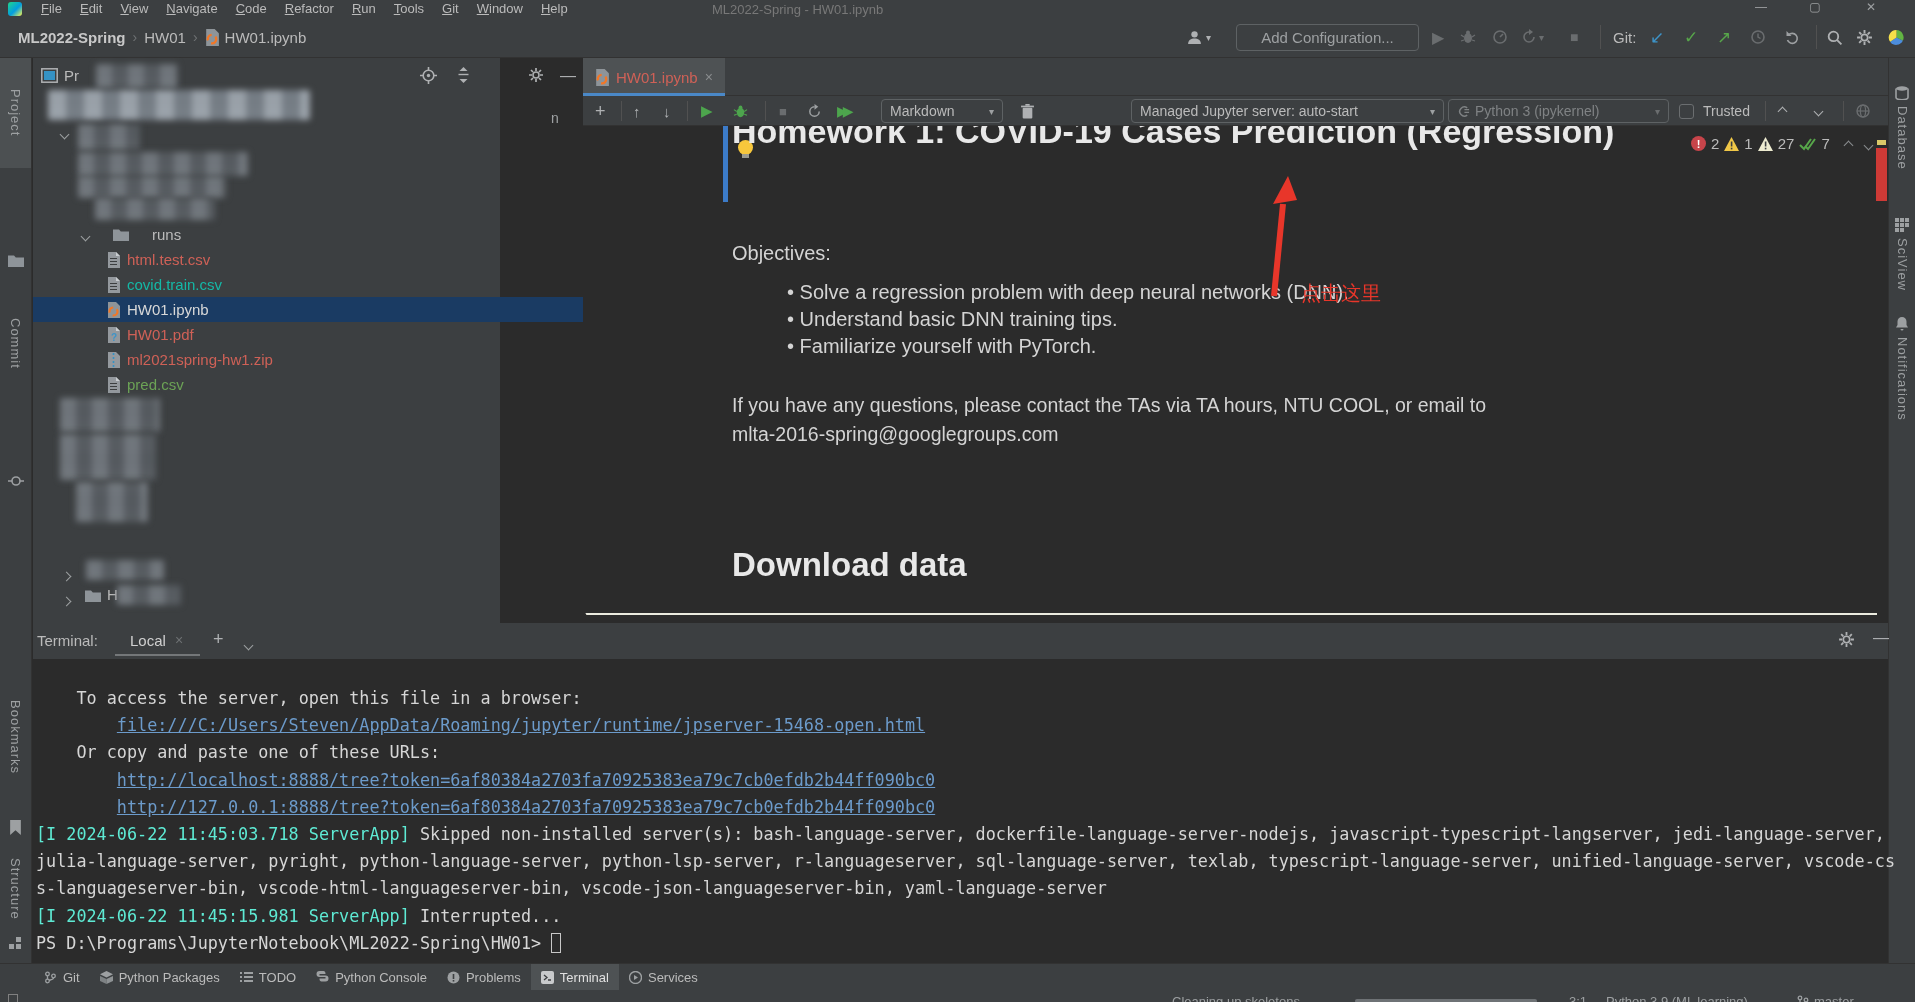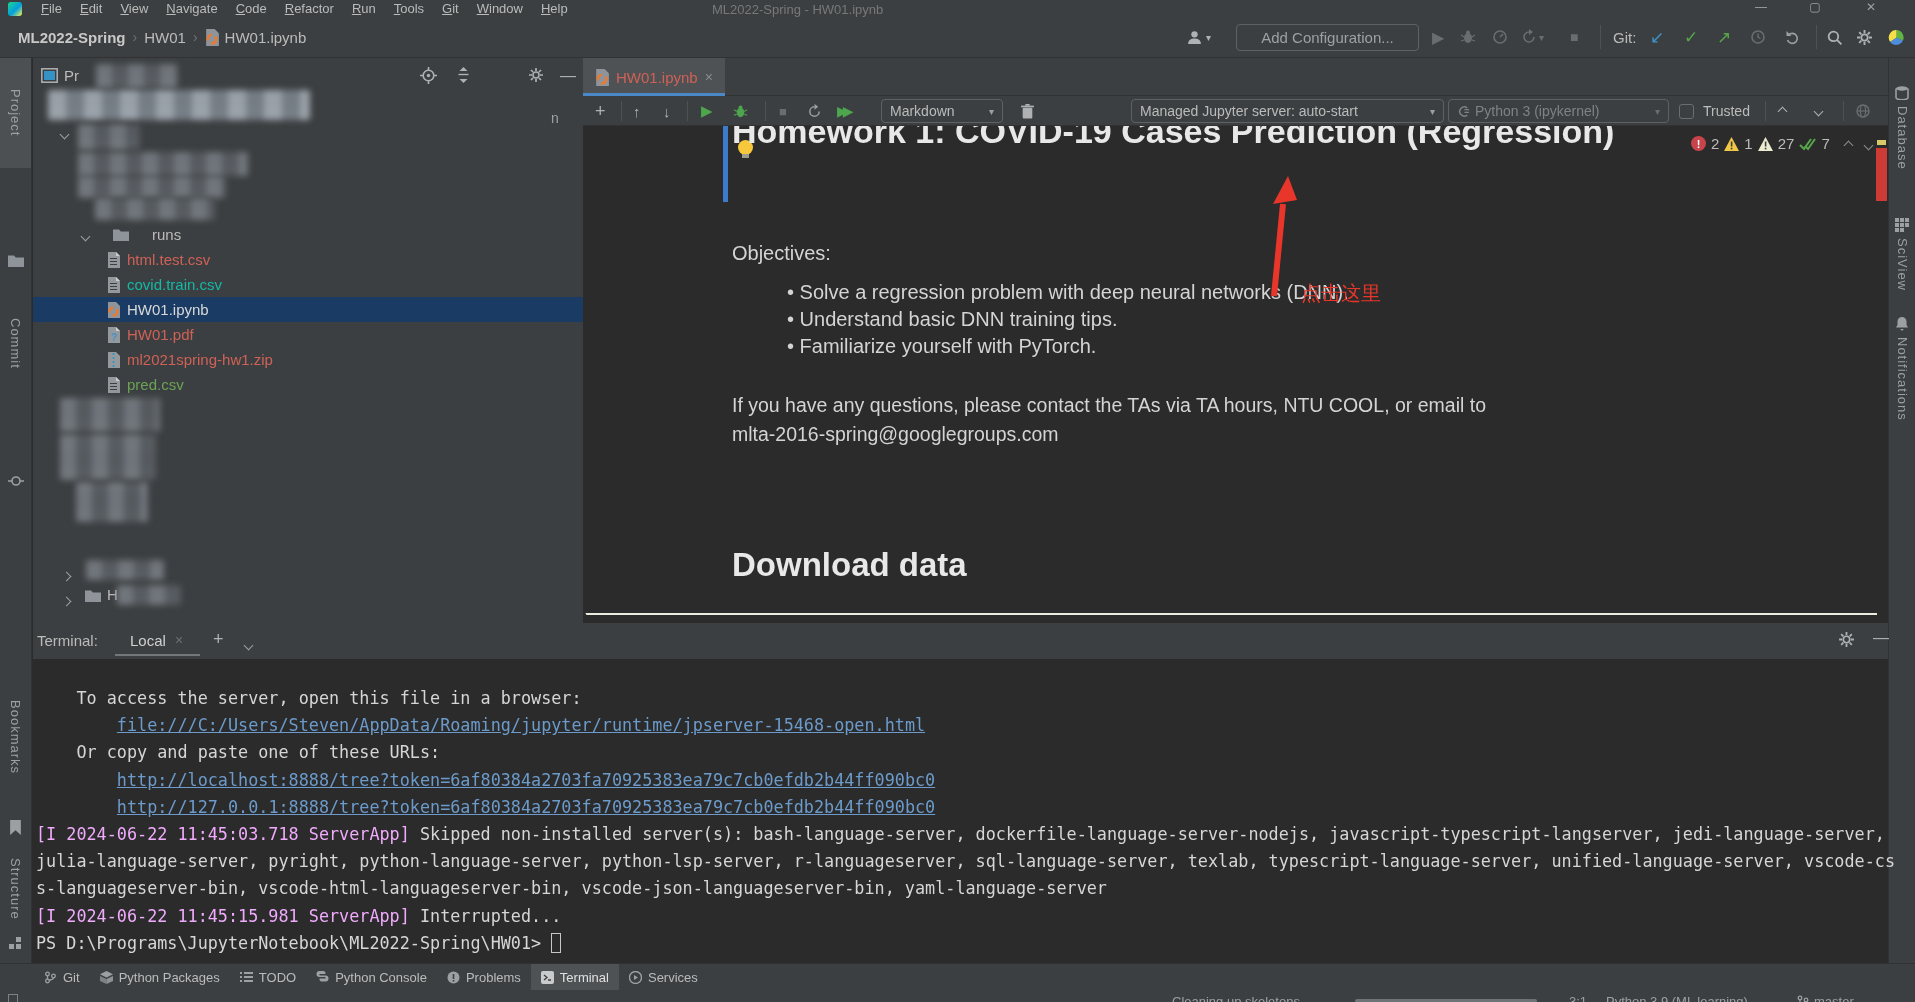--- a/index.html
+++ b/index.html
@@ -24,21 +24,21 @@
   .tb-sep { position:absolute; top:8px; width:1px; height:24px; background:#515151; }
 
   
   #left-strip { position:absolute; left:0; top:58px; width:32px; height:905px; background:#3C3F41; border-right:1px solid #323232; }
   #right-strip { position:absolute; left:1888px; top:58px; width:27px; height:905px; background:#3C3F41; border-left:1px solid #323232; }
   .vtext { writing-mode:vertical-rl; font-size:13px; color:#9DA0A2; letter-spacing:1px; }
   .strip-item { position:absolute; left:0; width:100%; display:flex; flex-direction:column; align-items:center; gap:6px; }
   .strip-active { background:#4C5052; }
 
   
-  #project-panel { position:absolute; left:33px; top:58px; width:550px; height:565px; background:#3C3F41; }
+  #project-panel { position:absolute; left:33px; top:58px; width:467px; height:565px; background:#3C3F41; }
   #project-header { position:absolute; left:0; top:0; width:100%; height:36px; }
   .ph-ic { position:absolute; top:9px; color:#AFB1B3; }
   .tree-row { position:absolute; left:0; width:550px; height:25px; display:flex; align-items:center; font-size:15px; }
   .tree-row.selected { background:#1A3B63; }
   .blur-block { position:absolute; border-radius:2px; filter:blur(3px);
     background-image:repeating-linear-gradient(90deg, rgba(118,124,130,.85) 0 16px, rgba(88,93,98,.85) 16px 32px),
                      repeating-linear-gradient(0deg, rgba(108,113,118,.5) 0 14px, rgba(76,81,86,.5) 14px 28px); }
   .blur-light { background-image:repeating-linear-gradient(90deg, rgba(160,168,176,.9) 0 18px, rgba(120,128,136,.9) 18px 36px),
                      repeating-linear-gradient(0deg, rgba(150,158,166,.5) 0 14px, rgba(110,118,126,.5) 14px 28px); }
   .chev { display:inline-block; width:7px; height:7px; border-right:1.6px solid #9DA0A2; border-bottom:1.6px solid #9DA0A2; }
@@ -68,21 +68,21 @@
   #annot-label { position:absolute; left:718px; top:222px; color:#E8362A; font-size:20px; z-index:7; font-family:"DejaVu Sans",sans-serif; }
   #arrow-svg { position:absolute; left:0; top:0; z-index:7; pointer-events:none; }
   #bulb { position:absolute; left:155px; top:14px; width:15px; height:15px; border-radius:50%; background:#F7C73C; }
   #bulb:after { content:""; position:absolute; left:4px; top:14px; width:7px; height:4px; background:#9B9B8F; }
 
   
   #terminal { position:absolute; left:33px; top:623px; width:1855px; height:340px; background:#2B2B2B; }
   #term-header { position:absolute; left:0; top:0; width:100%; height:36px; background:#3C3F41; }
   #term-lines { position:absolute; left:3px; top:62px; font-family:"DejaVu Sans Mono",monospace; font-size:16.8px; line-height:27.2px; white-space:pre; color:#D6D6D6; }
   .t-link { color:#6C9BCB; text-decoration:underline; }
-  .t-green { color:#f0abfc; }
+  .t-green { color:#5eead4; }
   #cursor { display:inline-block; width:10px; height:20px; border:1.5px solid #C8C8C8; vertical-align:-4px; }
 
   
   #bottom-bar { position:absolute; left:0; top:963px; width:1915px; height:27px; background:#3C3F41; border-top:1px solid #323232; display:flex; align-items:center; padding-left:34px; font-size:13px; color:#BBBBBB; }
   .bb-item { display:flex; align-items:center; gap:6px; padding:0 10px; height:27px; }
   .bb-active { background:#4E5254; color:#E0E0E0; }
   #status-bar { position:absolute; left:0; top:990px; width:1915px; height:22px; background:#3C3F41; font-size:13px; color:#9DA0A2; }
   .sb { position:absolute; top:4px; white-space:nowrap; }
 </style>
 </head>

